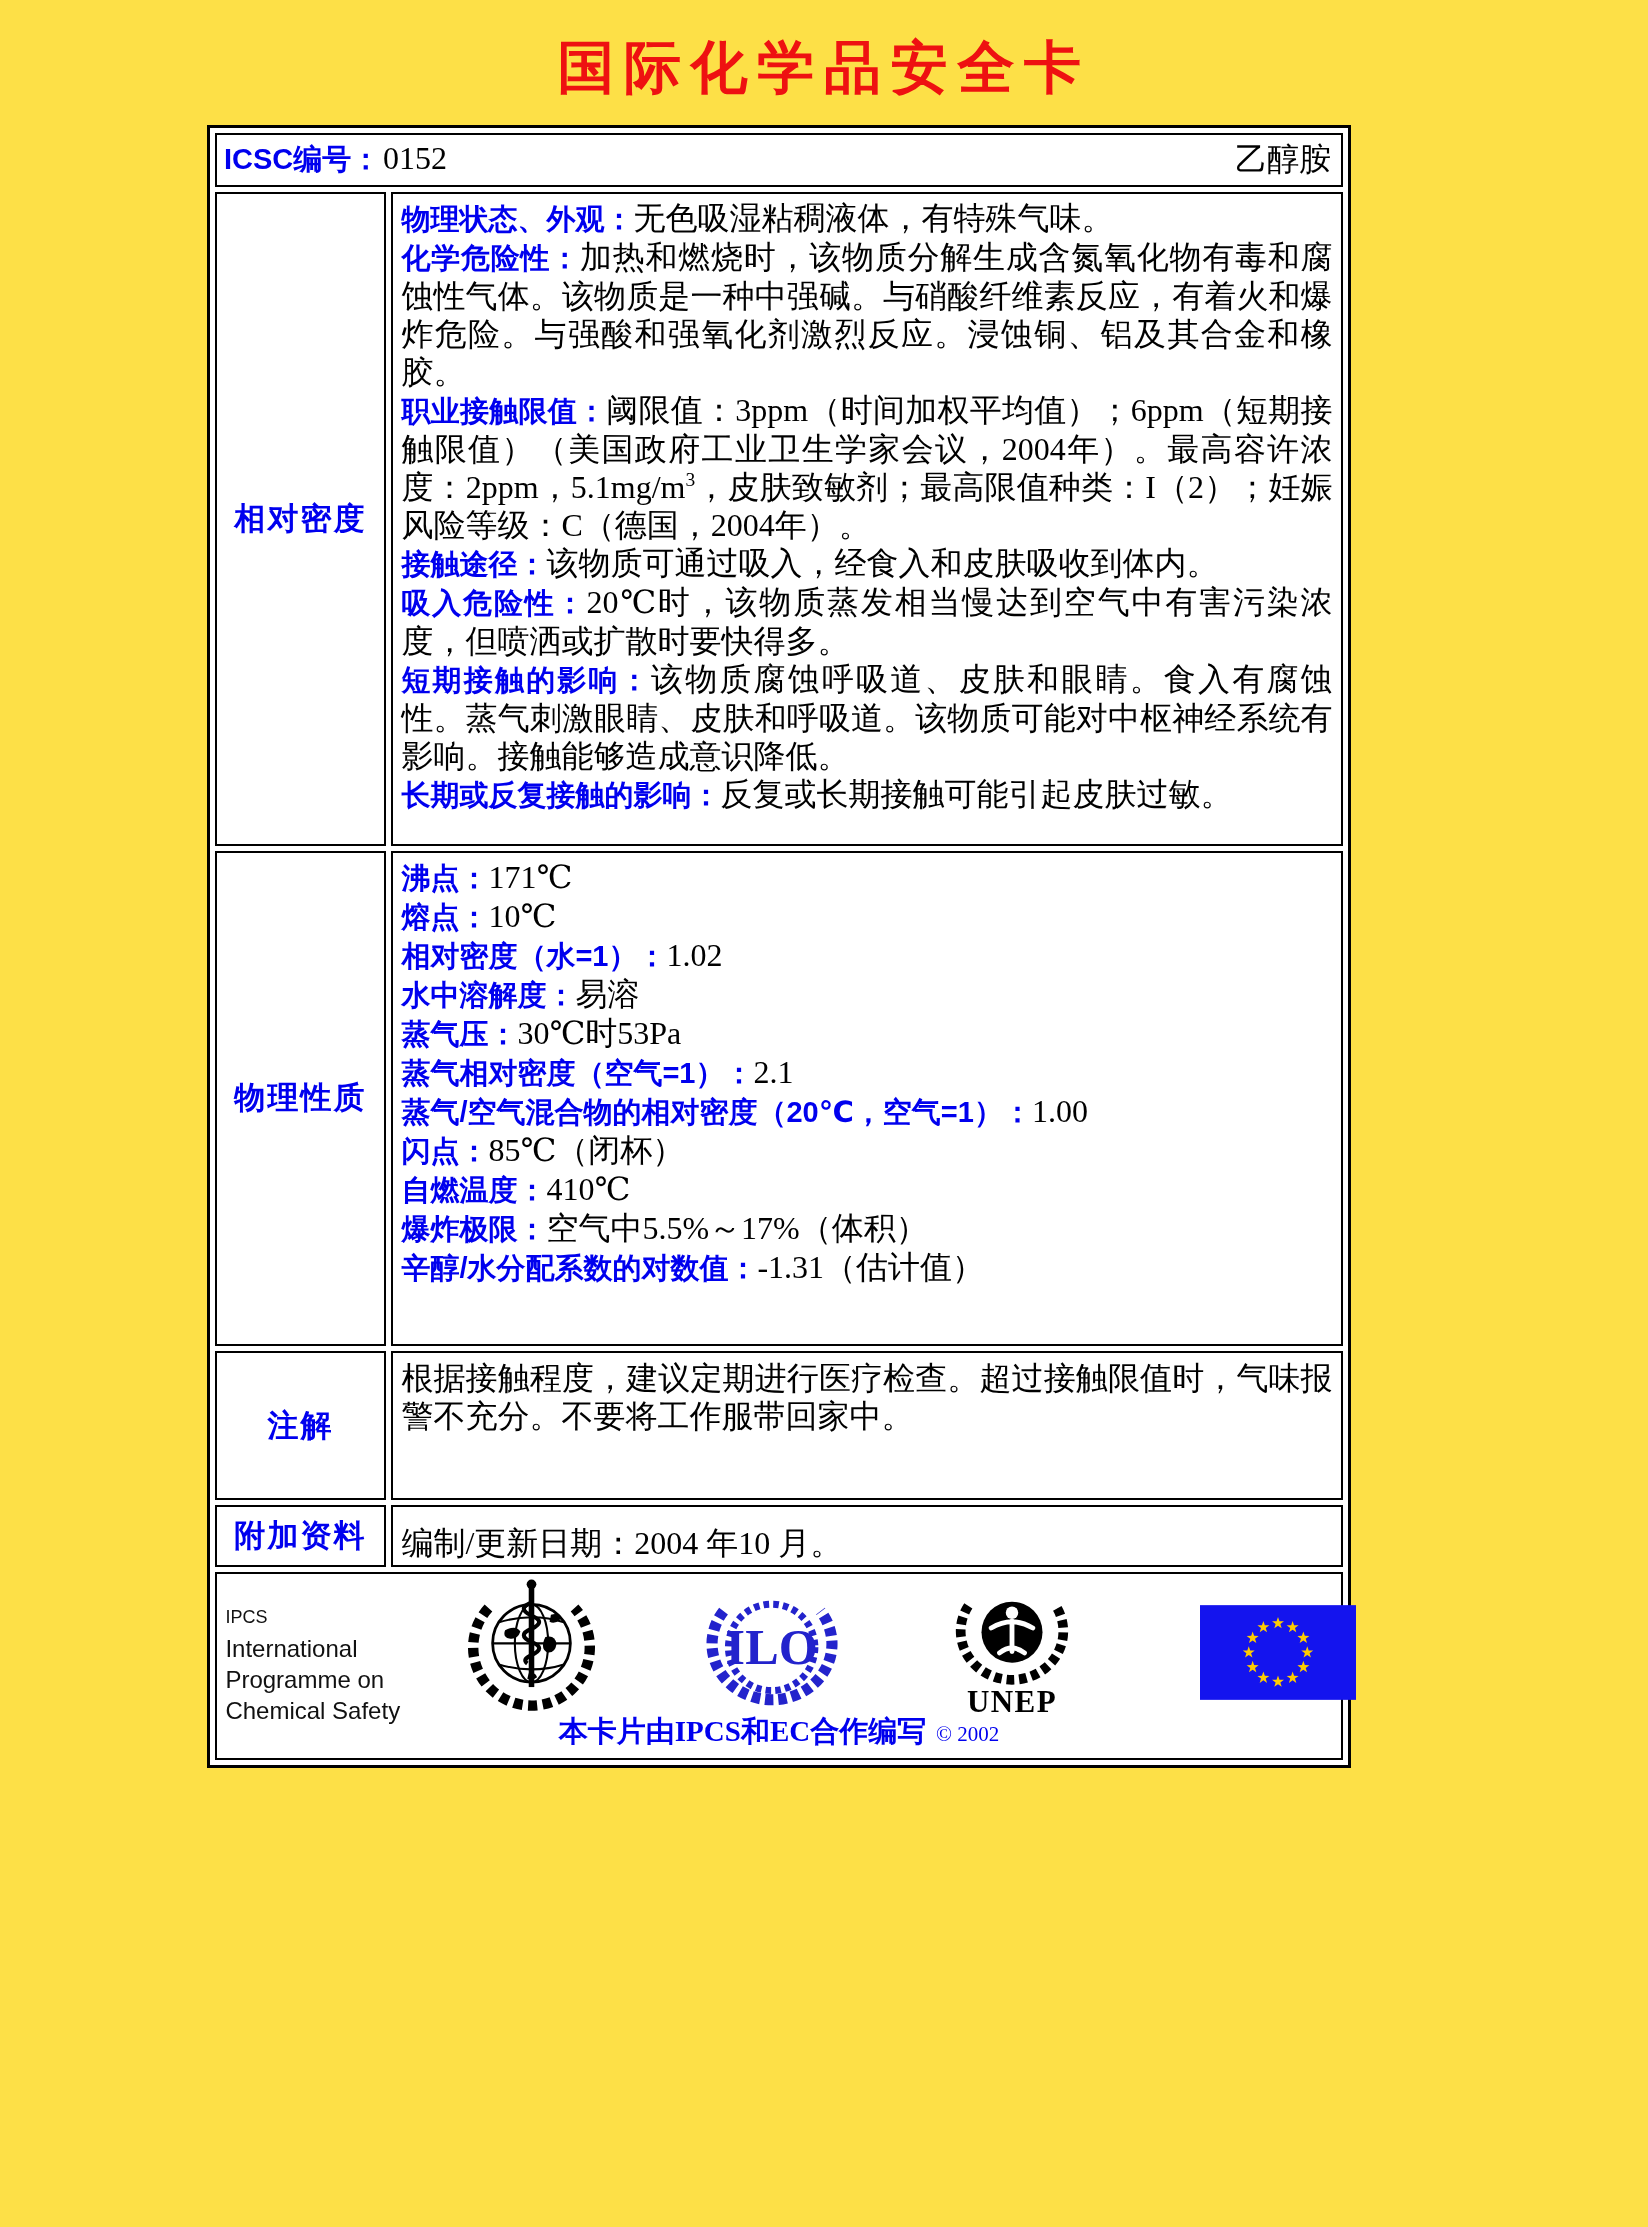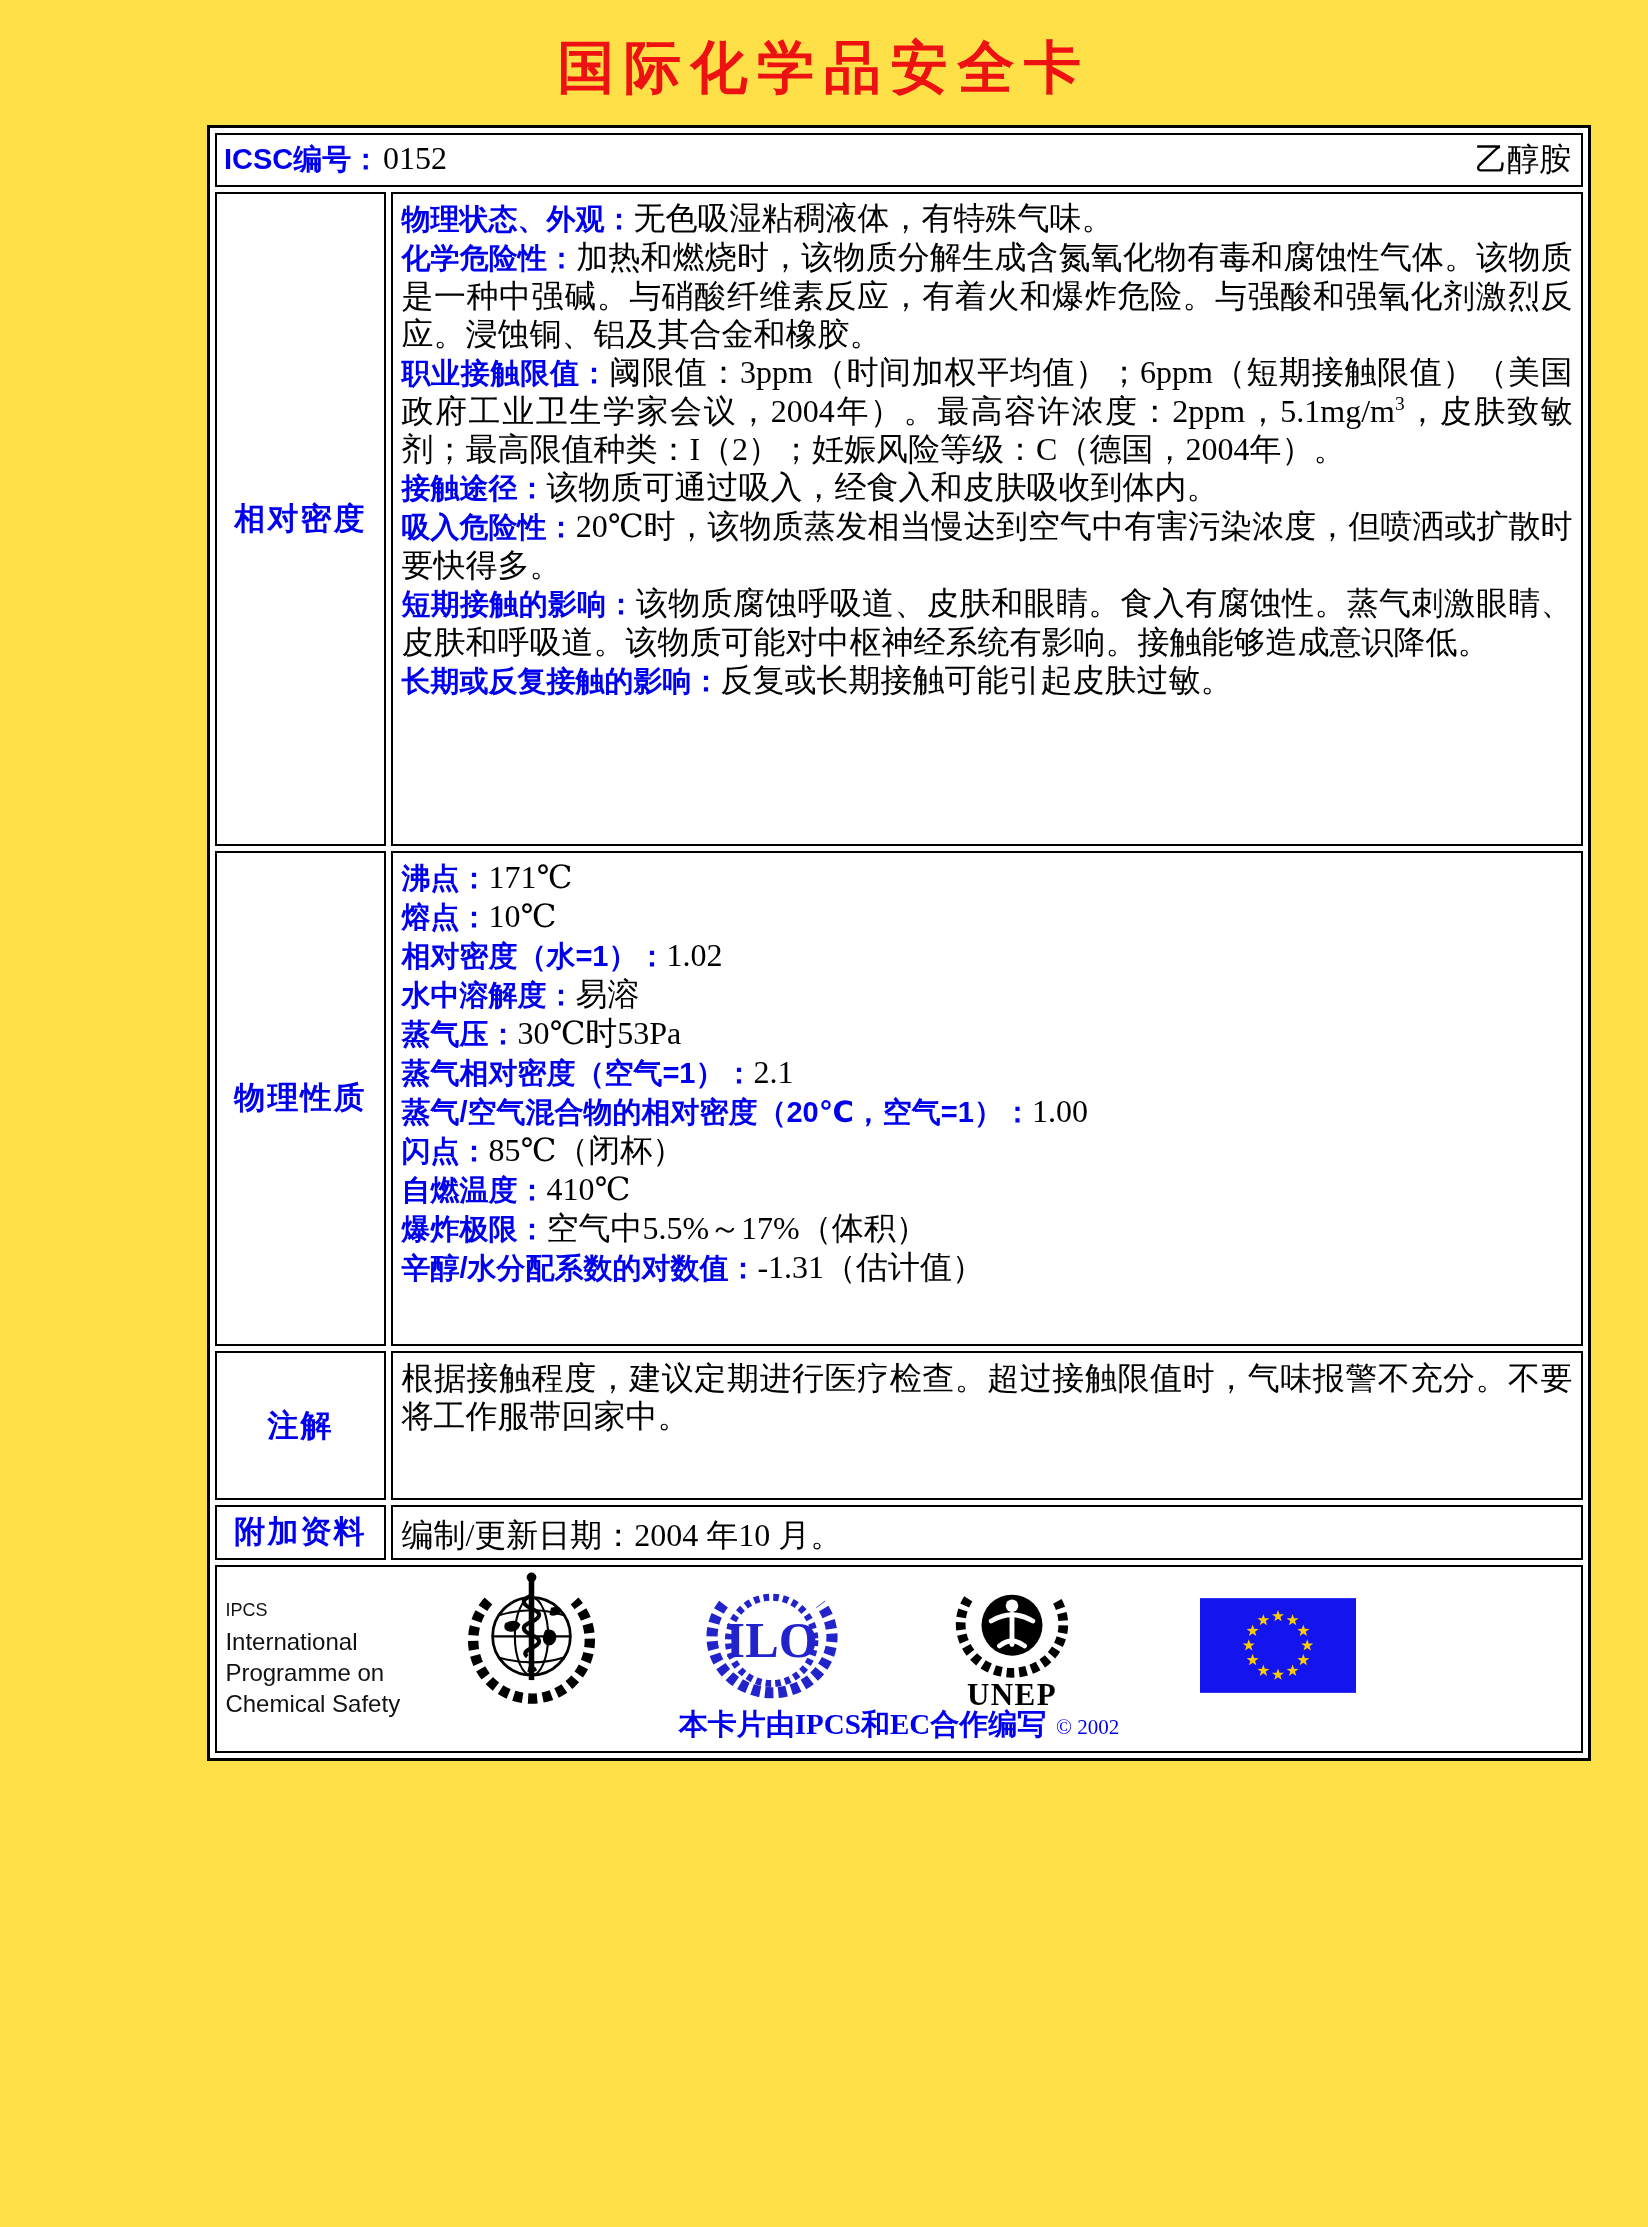--- a/index.html
+++ b/index.html
@@ -15,21 +15,21 @@
   html,body{margin:0;padding:0;background:#ffffff;}
   .page{position:relative;width:1648px;height:2227px;background:#fde047;overflow:hidden;}
 
   .page-title{
     margin:0;padding-top:36px;height:89px;text-align:center;
     font-family:var(--serif);font-weight:bold;font-size:57px;line-height:63px;
     letter-spacing:9.7px;color:var(--red);
   }
 
   table.card{
-    margin-left:207px;width:1384px;
+    margin-left:207px;width:1144px;
     border:3.5px solid var(--ink);
     border-collapse:separate;border-spacing:5.6px;
     table-layout:fixed;background:#ffffff;
   }
   td{border:2.8px solid var(--ink);background:#ffffff;vertical-align:top;}
   col.c-label{width:171px;}
 
   
   td.hdr{height:38px;vertical-align:middle;padding:2.8px 7px;}
   .hdr-flex{display:flex;justify-content:space-between;align-items:center;}
@@ -47,21 +47,21 @@
 
   
   td.content{padding:5.6px 8.4px;font-family:var(--serif);font-size:32px;line-height:38px;color:var(--ink);}
   td.content .para{text-align:justify;}
   td.content .para .key{font-size:29px;}
   td.content sup{font-size:19.5px;line-height:0;vertical-align:super;font-family:var(--serif);color:var(--ink);}
   td.h-important{height:639px;margin-left:43px;}
   td.h-physical{height:480px;}
   td.h-env{height:97px;}
   td.h-notes{height:134px;}
-  td.h-add{height:39px;padding-top:9px;padding-bottom:1.4px;}
+  td.h-add{height:39px;padding-top:17px;padding-bottom:1.4px;}
 
   
   td.logos{height:184px;padding:0;position:relative;}
   .ipcs-block{position:absolute;left:8.4px;top:28px;font-family:var(--sans);color:#111;}
   .ipcs-acronym{font-weight:normal;font-size:18px;line-height:31px;}
   .ipcs-line{font-size:24px;line-height:31px;}
   .logo{position:absolute;}
   .logo-who{left:245px;top:2.8px;}
   .logo-ilo{left:487px;top:12.5px;}
   .logo-unep{left:736px;top:11px;text-align:center;width:118px;}

